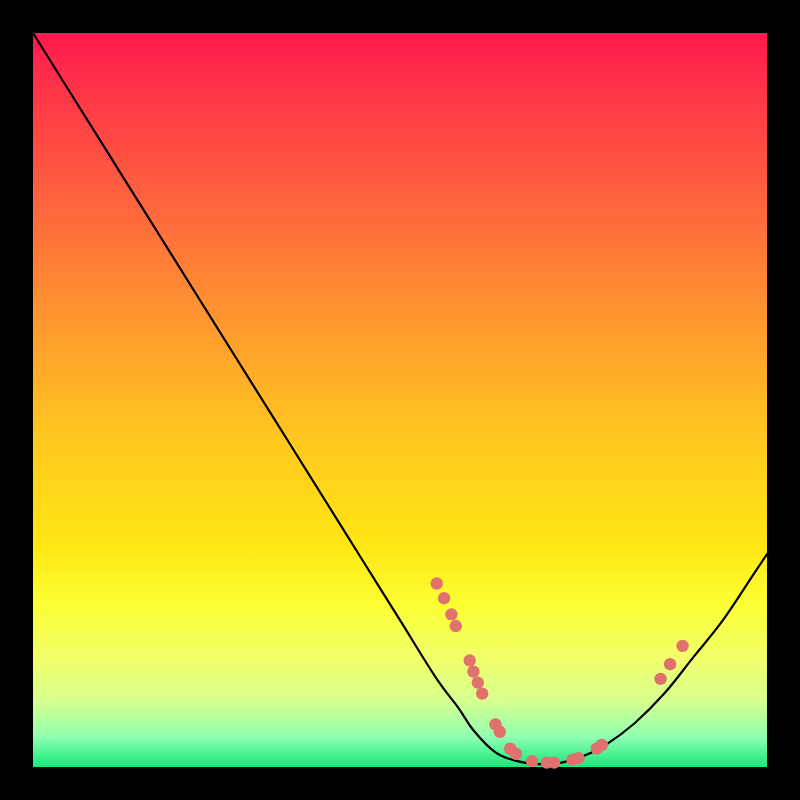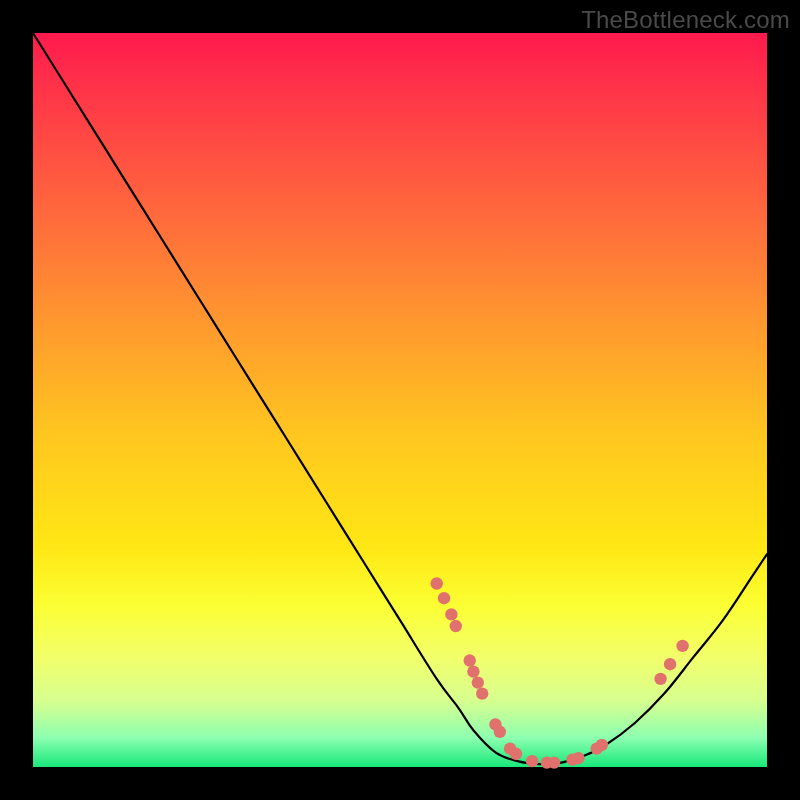--- a/index.html
+++ b/index.html
@@ -94,14 +94,13 @@
           <circle cx="539.49" cy="726.66" r="6.2" class="marker"></circle>
           <circle cx="545.36" cy="725.19" r="6.2" class="marker"></circle>
           <circle cx="563.71" cy="715.65" r="6.2" class="marker"></circle>
           <circle cx="568.85" cy="711.98" r="6.2" class="marker"></circle>
           <circle cx="627.57" cy="645.92" r="6.2" class="marker"></circle>
           <circle cx="637.11" cy="631.24" r="6.2" class="marker"></circle>
           <circle cx="649.59" cy="612.89" r="6.2" class="marker"></circle>
         </g>
     </svg>
   </div>
-  <div class="watermark">TheBottleneck.com</div>
 </div>
 
 </body></html>

